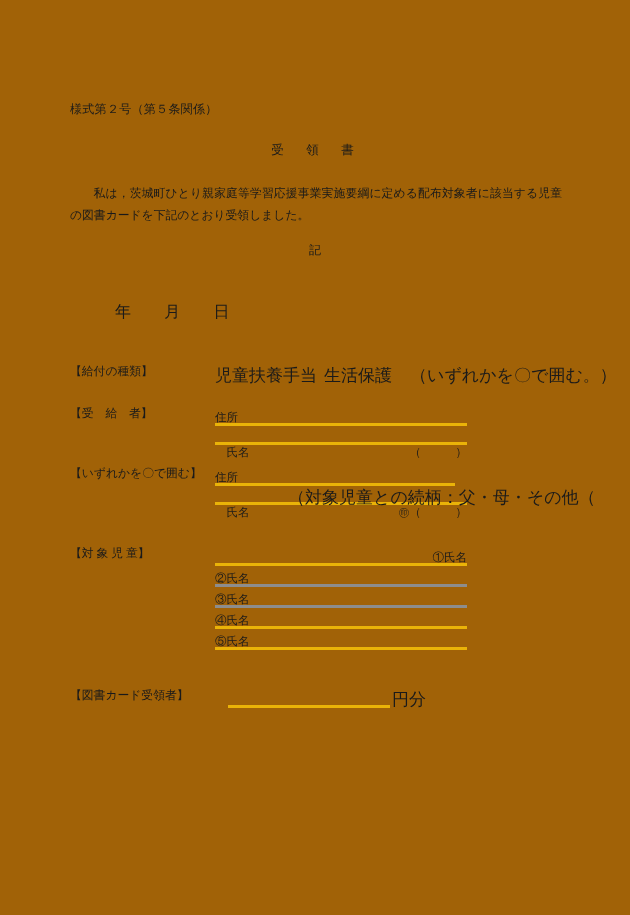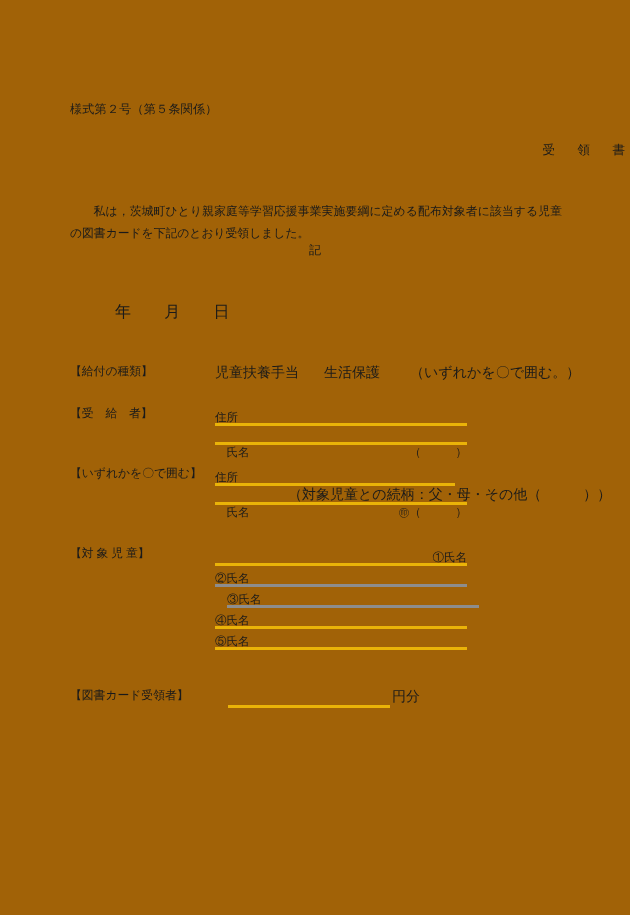--- a/index.html
+++ b/index.html
@@ -26,35 +26,34 @@
   .abs { position: absolute; white-space: pre; }
 
   #form-number {
     left: 70px; top: 101px;
     font-size: 12px;
     letter-spacing: 0.3px;
   }
 
   #doc-title {
     left: 0; right: 0; top: 142px;
-    text-align: right;
+    text-align: center;
     font-size: 12.5px;
     letter-spacing: 5px;
     white-space: pre;
   }
 
   #body-paragraph {
     left: 70px; top: 182px;
     width: 492px;
     font-size: 11.8px;
     line-height: 22px;
     text-indent: 2em;
     white-space: normal;
     text-align: justify;
-    margin-top: 18px;
   }
 
   #ki-marker {
     left: 0; right: 0; top: 242px;
     text-align: center;
     font-size: 12px;
   }
 
   #date-line {
     left: 115px; top: 302px;
@@ -74,21 +73,21 @@
     border-bottom: 3px solid #eab308;
     display: inline-block;
     box-sizing: border-box;
     height: 17px;
     line-height: 16px;
     font-size: 11.5px;
     white-space: pre;
   }
   .ruled-light { border-bottom-color: #8d8d8d; }
 
-  .inline-text { font-size: 14px; white-space: pre; }
+  .inline-text { font-size: 17px; white-space: pre; }
 
   
   #row-benefit-label { top: 364px; }
   #benefit-option-1 { position:absolute; left: 215px; top: 364px; }
   #benefit-option-2 { position:absolute; left: 324px; top: 364px; }
   #benefit-note     { position:absolute; left: 410px; top: 364px; }
 
   
   #row-recipient-label { top: 406px; }
   #recipient-address { position:absolute; left:215px; top:409px; width:252px; }
@@ -150,21 +149,21 @@
   <div class="ruled" style="position:absolute;left:215px;top:488px;width:252px;">
     <span>氏名</span><span class="paren-inline">（　　　）</span><span class="paren-inline seal-mark">㊞</span>
   </div>
 
   <div class="inline-text" id="card-relation">（対象児童との続柄：父・母・その他（　　　））</div>
 
   <div class="field-label" id="row-children-label">【対 象 児 童】</div>
 
   <div class="ruled child-line" style="top:549px;text-align:right;">①氏名</div>
   <div class="ruled child-line ruled-light" style="top:570px;">②氏名</div>
-  <div class="ruled child-line ruled-light" style="top:591px;margin-left:12px;">③氏名</div>
+  <div class="ruled child-line ruled-light" style="top:591px;">③氏名</div>
   <div class="ruled child-line" style="top:612px;">④氏名</div>
   <div class="ruled child-line" style="top:633px;">⑤氏名</div>
 
   <div class="field-label" id="row-received-label">【図書カード受領者】</div>
 
   <div class="ruled" id="received-amount-line"></div>
 
   <div class="inline-text" id="received-unit">円分</div>
 
 </div>

